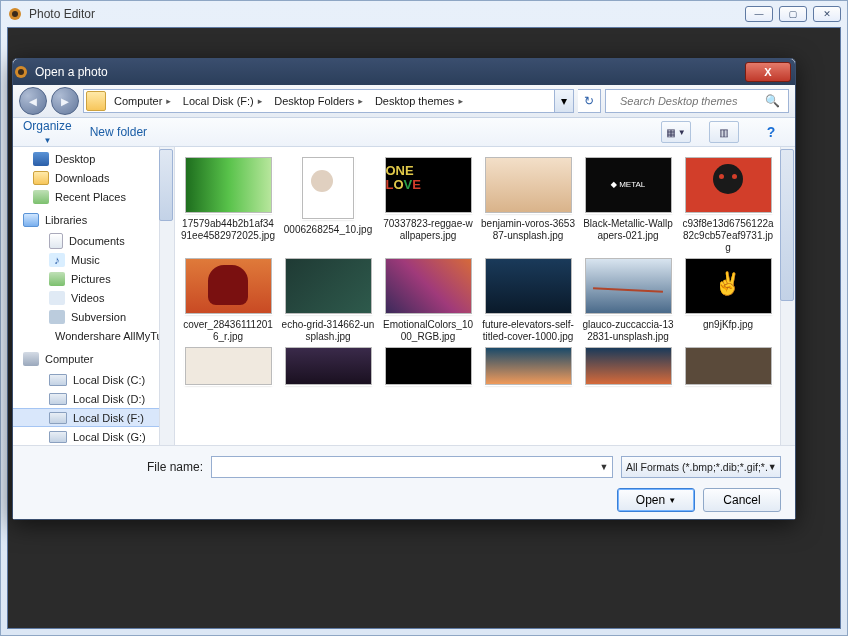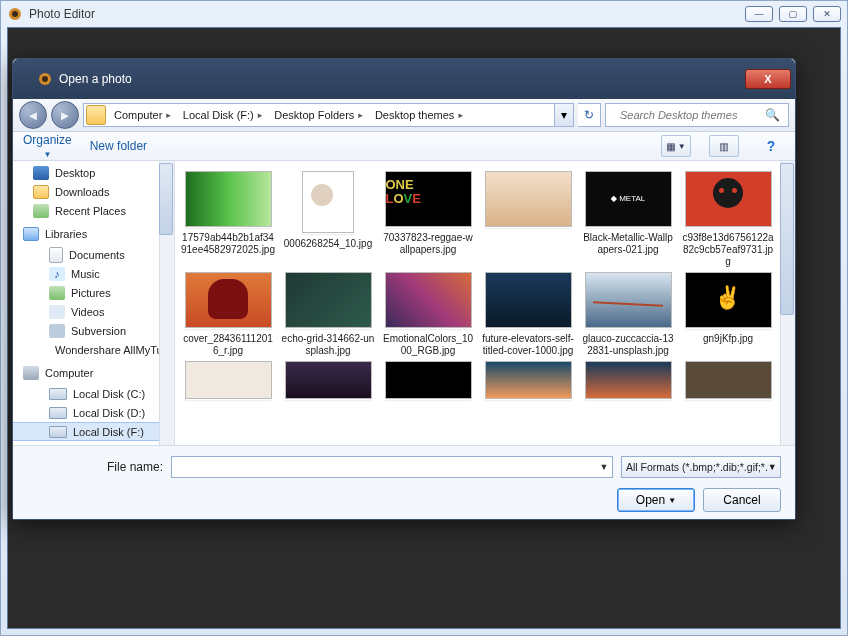--- a/index.html
+++ b/index.html
@@ -8,21 +8,21 @@
 .outer-title { height:26px; display:flex; align-items:center; padding:0 6px; }
 .outer-title .icon { width:16px; height:16px; margin-right:6px; display:flex; align-items:center; justify-content:center; }
 .outer-title .icon svg{ width:16px; height:16px;}
 .titlebar-text { font-size:12px; color:#3a3a3a; flex:1; }
 .winbtns { display:flex; gap:6px; }
 .winbtn { width:26px; height:14px; border:1px solid #5f7aa3; border-radius:3px; background:linear-gradient(#fdfdfd,#e7eefb); display:flex; align-items:center; justify-content:center; font-size:9px; color:#3a4e6e; }
 .outer-client { margin:0 6px 6px 6px; height:600px; background:#2b2b2b; border:1px solid #5f7aa3; position:relative; }
 .back-text { position:absolute; top:32px; left:100px; font-size:42px; letter-spacing:8px; color:rgba(110,130,150,.5); font-weight:300; }
 
 .dlg { position:absolute; left:4px; top:30px; width:782px; height:460px; background:#fdfdfe; border:1px solid #3a4e6e; border-radius:5px 5px 3px 3px; box-shadow:0 5px 25px rgba(0,0,0,.6); display:flex; flex-direction:column; }
-.dlg-title { height:40px; background:linear-gradient(#3a4e6e,#2b3e5a); border-radius:5px 5px 0 0; display:flex; align-items:center; color:#fff; padding-left:24px; font-size:12px; }
+.dlg-title { height:26px; background:linear-gradient(#3a4e6e,#2b3e5a); border-radius:5px 5px 0 0; display:flex; align-items:center; color:#fff; padding-left:0; font-size:12px; }
 .dlg-title .icon { width:16px; height:16px; margin-right:6px; display:flex; align-items:center; justify-content:center; }
 .dlg-close { width:44px; height:18px; margin-right:4px; margin-left:auto; background:linear-gradient(#e47a6a,#c0392b); border:1px solid #7a1c10; border-radius:3px; display:flex; align-items:center; justify-content:center; color:#fff; font-size:11px; font-weight:bold; }
 
 .navrow { height:32px; background:linear-gradient(#f6f8fa,#e6ecf4); border-bottom:1px solid #c7d3e4; display:flex; align-items:center; padding:0 6px; gap:4px; }
 .navbtn { width:26px; height:26px; border-radius:50%; background:radial-gradient(circle at 30% 30%, #aebcd4,#63789c); border:1px solid #51668a; display:flex; align-items:center; justify-content:center; color:#f0f4fa; font-size:13px; }
 .crumb-wrap { flex:1; display:flex; height:22px; border:1px solid #9fb4d6; background:#fff; align-items:center; overflow:hidden; }
 .folder-ico { width:18px; height:18px; margin:0 2px; background:linear-gradient(#ffe9a8,#f7c65b); border:1px solid #cda23e; border-radius:2px; }
 .crumb { padding:0 6px; height:100%; display:flex; align-items:center; font-size:11px; color:#1a1a1a; cursor:default; white-space:nowrap; }
 .crumb .arrow { margin-left:4px; color:#555; font-size:9px; }
 .crumb-drop { width:18px; height:22px; border-left:1px solid #9fb4d6; background:linear-gradient(#f0f5fb,#d8e3f2); display:flex; align-items:center; justify-content:center; }
@@ -64,21 +64,21 @@
 .content { flex:1; background:#fff; position:relative; overflow:hidden; }
 .grid { position:absolute; left:0; right:14px; top:0; padding:10px 4px; display:grid; grid-template-columns:repeat(6,1fr); gap:4px 2px; }
 .file { display:flex; flex-direction:column; align-items:center; }
 .thumb { width:85px; height:54px; background:#333; border:1px solid #bbb; box-shadow:0 0 0 1px #fff,0 1px 2px rgba(0,0,0,.2); }
 .file .name { font-size:10px; color:#222; text-align:center; width:94px; line-height:12px; margin-top:5px; word-break:break-all; }
 .cscroll { width:14px; position:absolute; right:0; top:0; bottom:0; background:#eef2f7; border-left:1px solid #d8dee8; }
 .cthumb { position:absolute; right:1px; top:2px; width:12px; height:150px; background:linear-gradient(#e0e8f3,#c3d2e7); border:1px solid #9fb4d6; border-radius:2px; }
 
 .footer { height:74px; border-top:1px solid #d8dee8; background:#f4f7fb; padding:10px 14px; box-sizing:border-box; }
 .fn-row { display:flex; align-items:center; gap:8px; }
-.fn-label { font-size:12px; color:#222; margin-left:80px; }
+.fn-label { font-size:12px; color:#222; margin-left:120px; }
 .fn-input { flex:1; height:20px; border:1px solid #97aed0; background:#fff; display:flex; align-items:center; }
 .fn-input input { flex:1; border:0; outline:none; font-size:11px; padding:0 4px; }
 .fn-input .dd { width:16px; text-align:center; font-size:9px; color:#333; }
 .fmt { width:150px; height:20px; border:1px solid #97aed0; background:linear-gradient(#fafcfe,#e3ebf6); display:flex; align-items:center; padding:0 4px; font-size:10.5px; color:#222; white-space:nowrap; overflow:hidden; }
 .fmt .dd { font-size:9px; margin-left:auto; }
 .btn-row { display:flex; justify-content:flex-end; gap:8px; margin-top:10px; }
 .btn { width:76px; height:22px; border:1px solid #8fa8c8; background:linear-gradient(#fcfdff,#e3ebf5); border-radius:3px; font-size:12px; display:flex; align-items:center; justify-content:center; }
 .btn.primary { border:1px solid #3a7fd6; box-shadow:0 0 0 1px #75b4ff inset; }
 .btn .dd { font-size:8px; margin-left:3px; }
 </style>
@@ -234,20 +234,21 @@
                 <div class="name">0006268254_10.jpg</div>
               </div>
               <div class="file">
                 <div class="thumb" style="background: rgb(0, 0, 0);">
                   <div style="font-weight:700;font-size:13px;line-height:14px;padding:6px 0;font-family:Arial Black,sans-serif"><span style="color:#e0c84a">ONE</span><br><span style="color:#d23e2a">L</span><span style="color:#e0c84a">O</span><span style="color:#2aa047">V</span><span style="color:#d23e2a">E</span></div>
                 </div>
                 <div class="name">70337823-reggae-wallpapers.jpg</div>
               </div>
               <div class="file">
                 <div class="thumb" style="background: linear-gradient(rgb(243, 223, 200), rgb(217, 179, 138));"></div>
+                <div class="name">benjamin-voros-365387-unsplash.jpg</div>
               </div>
               <div class="file">
                 <div class="thumb" style="background: rgb(10, 10, 10);">
                   <div style="color:#fff;font-size:8px;text-align:center;padding-top:22px">◆ METAL</div>
                 </div>
                 <div class="name">Black-Metallic-Wallpapers-021.jpg</div>
               </div>
               <div class="file">
                 <div class="thumb" style="background: rgb(210, 62, 42);">
                   <div style="width:30px;height:30px;background:#1a1a1a;border-radius:50%;margin:6px auto;position:relative">

